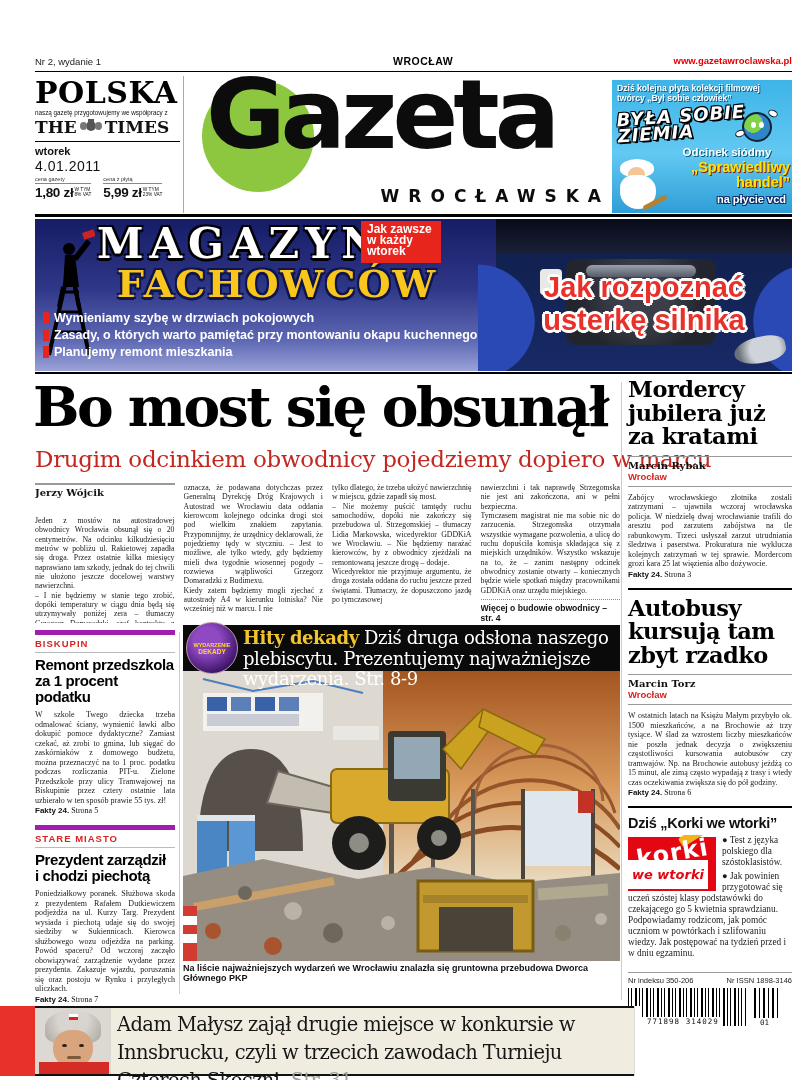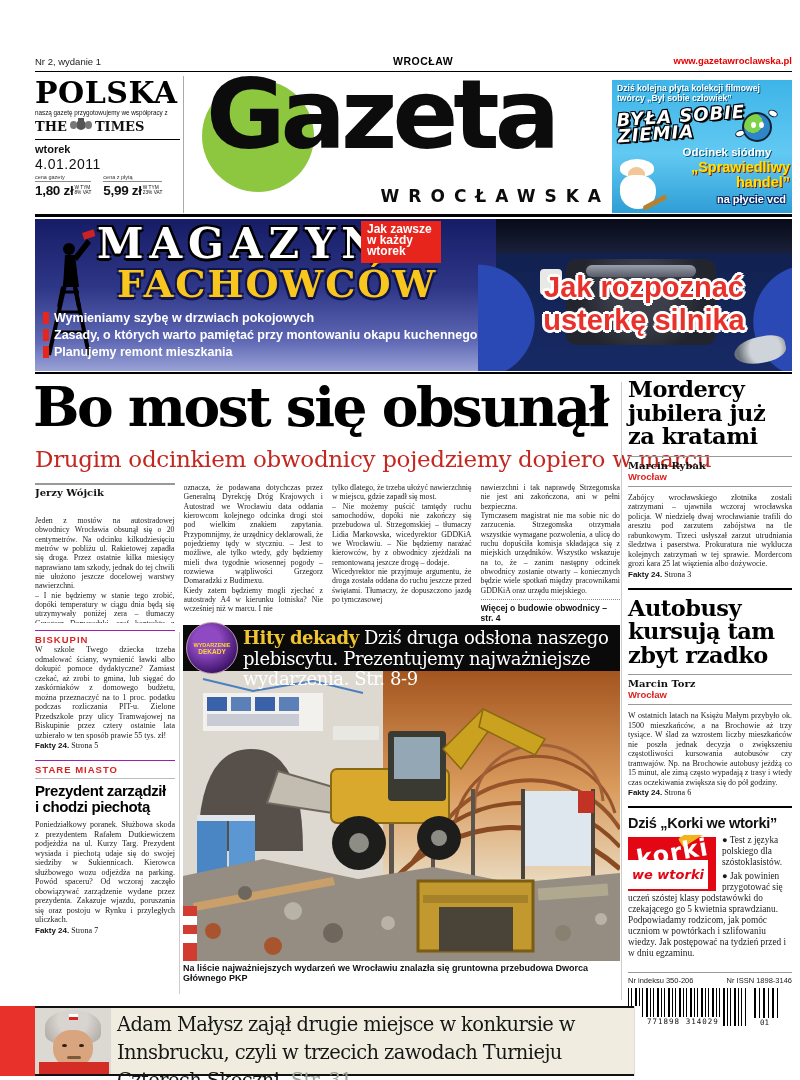--- a/index.html
+++ b/index.html
@@ -13,21 +13,21 @@
   .topbar .issue { position:absolute; left:0; top:0; color:#222; }
   .topbar .city { position:absolute; left:358px; top:-1px; font-weight:bold; font-size:10.5px; letter-spacing:.5px; color:#000; }
   .topbar .site { position:absolute; right:0; top:-1px; font-weight:bold; color:#e60000; }
   .toprule { top:71px; left:35px; width:757px; height:1px; background:#000; }
 
   
   .polska { top:78px; left:35px; width:145px; }
   .polska .brand { font-family:"DejaVu Serif",serif; font-weight:bold; font-size:30px; letter-spacing:.5px; line-height:30px; color:#000; }
   .polska .tagline { font-family:"Liberation Sans",sans-serif; font-size:6.3px; margin-top:1px; color:#111; white-space:nowrap; }
   .timesrow { display:flex; align-items:center; gap:2px; margin-top:1px; }
-  .timesrow .t { font-family:"DejaVu Serif",serif; font-weight:bold; font-size:13px; }
+  .timesrow .t { font-family:"DejaVu Serif",serif; font-weight:bold; font-size:17px; }
   .mh-rule { height:1px; background:#000; margin:4px 0 3px; }
   .polska .day { font-family:"Liberation Sans",sans-serif; font-weight:bold; font-size:11px; }
   .polska .date { font-family:"Liberation Sans",sans-serif; font-size:14px; letter-spacing:.5px; margin-top:1px; }
   .prices { display:flex; gap:12px; margin-top:2px; }
   .price { }
   .price .plabel { font-family:"Liberation Sans",sans-serif; font-size:5.5px; color:#333; border-bottom:1px solid #888; padding-bottom:1px; margin-bottom:1px; }
   .pricerow { display:flex; align-items:flex-start; gap:1px; }
   .price .pval { font-family:"Liberation Sans",sans-serif; font-weight:bold; font-size:13.5px; letter-spacing:-.3px; }
   .price .pvat { font-family:"Liberation Sans",sans-serif; font-size:4.8px; line-height:5px; white-space:pre-line; padding-top:2px; }
 
@@ -116,21 +116,21 @@
   .issnrow { border-top:1px solid #999; margin-top:10px; padding-top:3px; display:flex; justify-content:space-between; font-family:"Liberation Sans",sans-serif; font-size:7.5px; color:#222; }
   .barcode { margin-top:3px; display:flex; align-items:flex-start; gap:8px; }
   .bc-main { position:relative; width:118px; height:38px;
      background:repeating-linear-gradient(90deg,#000 0 1.5px,#fff 1.5px 3px,#000 3px 3.8px,#fff 3.8px 7px,#000 7px 9px,#fff 9px 11px); }
   .bc-digits { position:absolute; left:6px; bottom:0; background:#fff; padding:0 2px; font-family:"DejaVu Sans Mono",monospace; font-size:7.5px; letter-spacing:1px; }
   .bc-addon { position:relative; width:26px; height:30px; background:repeating-linear-gradient(90deg,#000 0 2px,#fff 2px 5px,#000 5px 6px,#fff 6px 9px); }
   .bc-addon span { position:absolute; left:6px; top:30px; font-family:"DejaVu Sans Mono",monospace; font-size:7.5px; }
 
   
   .lsb { top:630px; left:35px; width:140px; }
-  .seclabel { border-top:1px solid #a21caf; padding-top:3px; font-family:"Liberation Sans",sans-serif; font-weight:bold; font-size:9.5px; letter-spacing:1px; color:#d92323; }
+  .seclabel { border-top:5px solid #a21caf; padding-top:3px; font-family:"Liberation Sans",sans-serif; font-weight:bold; font-size:9.5px; letter-spacing:1px; color:#d92323; }
   .lsb-h { border-top:1px solid #bbb; margin-top:3px; padding-top:4px; font-family:"Liberation Sans",sans-serif; font-weight:bold; font-size:15px; line-height:16px; letter-spacing:-.4px; color:#000; white-space:pre-line; margin-bottom:5px; }
   .lbody { font-size:8px; line-height:9.5px; text-align:justify; white-space:pre-line; color:#1a1a1a; }
   .lsb .factline { margin-bottom:10px; }
 
   
   .photoblock { top:625px; left:183px; width:437px; }
   .hitybar { position:relative; background:#0a0a0a; height:46px; }
   .hitybadge { position:absolute; left:3px; top:-3px; width:52px; height:52px; border-radius:50%; background:radial-gradient(circle at 40% 35%,#8f49c2 0 30%,#3d1468 75%); border:1px solid #b9a; display:flex; flex-direction:column; align-items:center; justify-content:center; z-index:2; }
   .hitybadge .b1 { font-family:"Liberation Sans",sans-serif; font-weight:bold; font-size:5.5px; color:#ffd92a; }
   .hitybadge .b2 { font-family:"Liberation Sans",sans-serif; font-weight:bold; font-size:6.5px; color:#ffd92a; }
@@ -356,20 +356,22 @@
         <span class="bc-digits">9 771898 314029</span>
       </div>
       <div class="bc-addon">
         <span>01</span>
       </div>
     </div>
   </div>
 
   <div class="abs lsb">
     <div class="seclabel">BISKUPIN</div>
+    <div class="lsb-h">Remont przedszkola
+za 1 procent podatku</div>
     <div class="lbody">W szkole Twego dziecka trzeba odmalować ściany, wymienić ławki albo dokupić pomoce dydaktyczne? Zamiast czekać, aż zrobi to gmina, lub sięgać do zaskórniaków z domowego budżetu, można przeznaczyć na to 1 proc. podatku podczas rozliczania PIT-u. Zielone Przedszkole przy ulicy Tramwajowej na Biskupinie przez cztery ostatnie lata uzbierało w ten sposób prawie 55 tys. zł!</div>
     <div class="factline"><b>Fakty 24.</b><span> Strona 5</span></div>
     <div class="seclabel">STARE MIASTO</div>
     <div class="lsb-h">Prezydent zarządził
 i chodzi piechotą</div>
     <div class="lbody">Poniedziałkowy poranek. Służbowa skoda z prezydentem Rafałem Dutkiewiczem podjeżdża na ul. Kurzy Targ. Prezydent wysiada i piechotą udaje się do swojej siedziby w Sukiennicach. Kierowca służbowego wozu odjeżdża na parking. Powód spaceru? Od wczoraj zaczęło obowiązywać zarządzenie wydane przez prezydenta. Zakazuje wjazdu, poruszania się oraz postoju w Rynku i przyległych uliczkach.</div>
     <div class="factline"><b>Fakty 24.</b><span> Strona 7</span></div>
   </div>
 
   <div class="abs photoblock">

